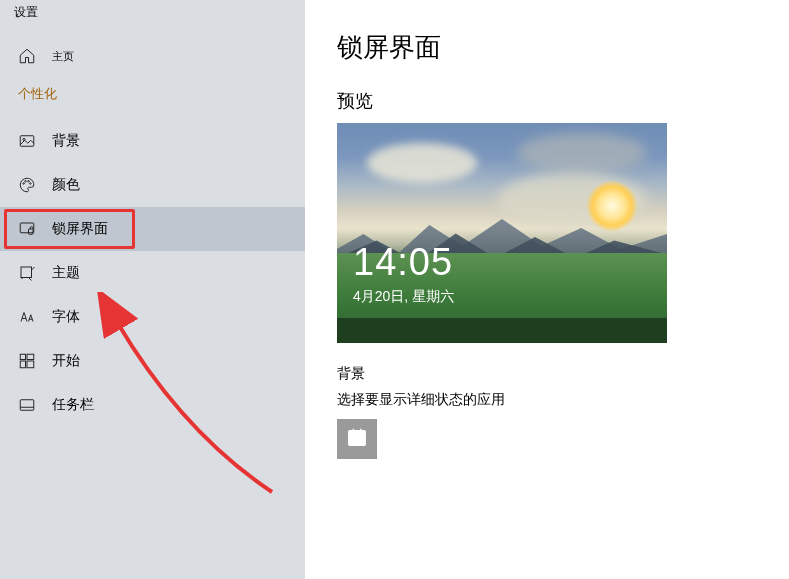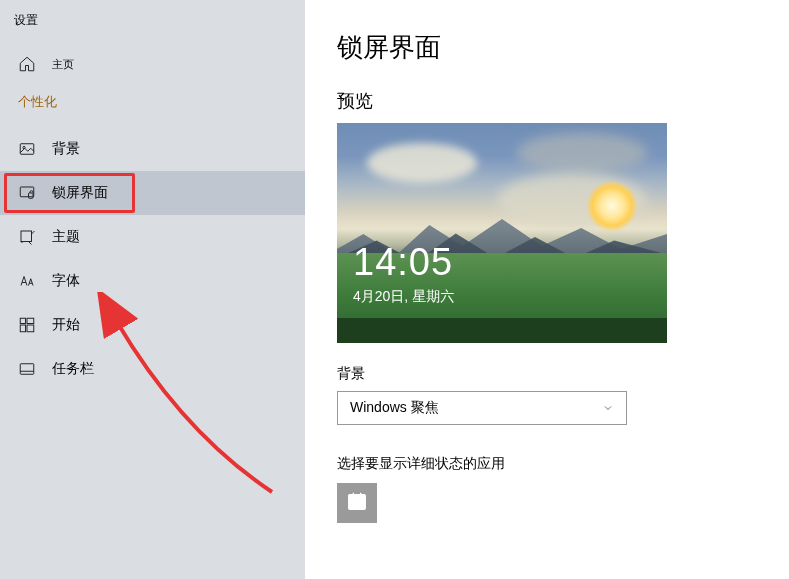--- a/index.html
+++ b/index.html
@@ -8,21 +8,20 @@
     background: #fff;
     width: 789px;
     height: 579px;
     overflow: hidden;
     position: relative;
   }
   .container { display: flex; width: 100%; height: 100%; }
   .sidebar {
     width: 305px;
     background: #dadee3;
-    padding-top: 8px;
     display: flex;
     flex-direction: column;
   }
   .settings-title {
     font-size: 12px;
     color: #000;
     padding: 4px 10px 10px 14px;
   }
   .home-row {
     display: flex;
@@ -187,20 +186,32 @@
         <span class="icon">
           <svg viewBox="0 0 24 24">
               <rect x="3" y="5" width="18" height="14" rx="1"></rect>
               <circle cx="8" cy="10" r="1.5"></circle>
               <path d="M3 17 L9 11 L13 15 L17 11 L21 15"></path>
             </svg>
         </span>
         <span>背景</span>
       </div>
 
+      <div class="nav-item">
+        <span class="icon">
+          <svg viewBox="0 0 24 24">
+              <path d="M12 3a9 9 0 1 0 0 18c1.5 0 2-1 2-2s-1-1.5-1-2.5 1-1.5 2.5-1.5H18a3 3 0 0 0 3-3C21 6.5 17 3 12 3Z"></path>
+              <circle cx="7.5" cy="10" r="1"></circle>
+              <circle cx="10" cy="7" r="1"></circle>
+              <circle cx="14" cy="7" r="1"></circle>
+              <circle cx="16.5" cy="10" r="1"></circle>
+            </svg>
+        </span>
+        <span>颜色</span>
+      </div>
 
       <div class="nav-item selected">
         <span class="icon">
           <svg viewBox="0 0 24 24">
               <rect x="3" y="4" width="18" height="13" rx="1"></rect>
               <rect x="14" y="12" width="6" height="7" rx="1"></rect>
               <path d="M16 12v-1a2 2 0 0 1 4 0v1"></path>
             </svg>
         </span>
         <span>锁屏界面</span>
@@ -262,28 +273,20 @@
       <div class="sun"></div>
       <div class="mountains1"></div>
       <div class="mountains2"></div>
       <div class="field"></div>
       <div class="foreground"></div>
       <div class="preview-time">14:05</div>
       <div class="preview-date">4月20日, 星期六</div>
     </div>
 
     <div class="bg-label">背景</div>
-    <div class="dropdown">
-      <span>Windows 聚焦</span>
-      <span class="icon chev">
-        <svg viewBox="0 0 24 24">
-            <polyline points="6 9 12 15 18 9"></polyline>
-          </svg>
-      </span>
-    </div>
 
     <div class="status-label">选择要显示详细状态的应用</div>
     <div class="app-button">
       <span>
         <svg viewBox="0 0 24 24" fill="none" stroke="#fff" stroke-width="1.5">
             <rect x="3" y="5" width="18" height="16" rx="1"></rect>
             <line x1="3" y1="9" x2="21" y2="9"></line>
             <line x1="8" y1="3" x2="8" y2="7"></line>
             <line x1="16" y1="3" x2="16" y2="7"></line>
             <line x1="7" y1="13" x2="7" y2="13"></line>

